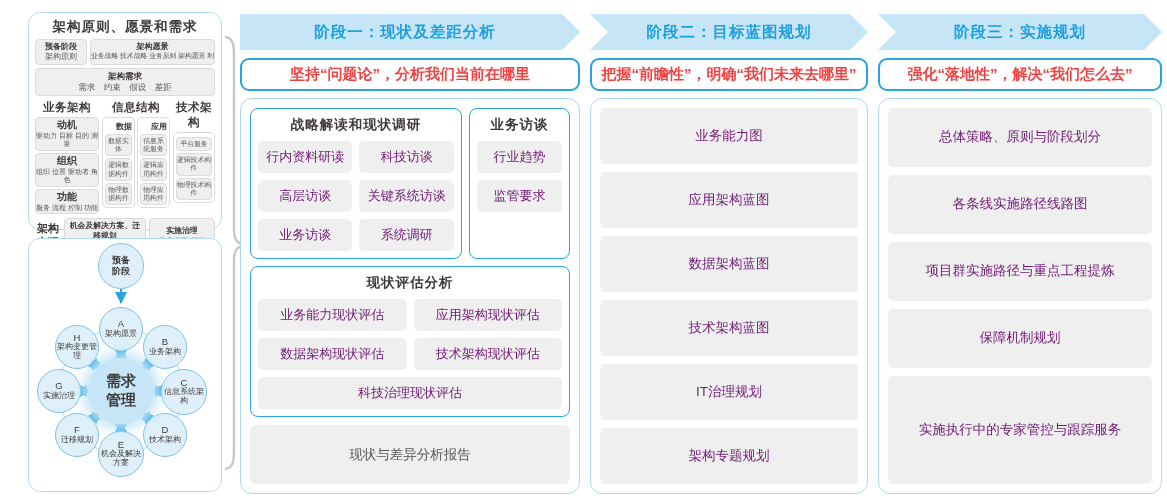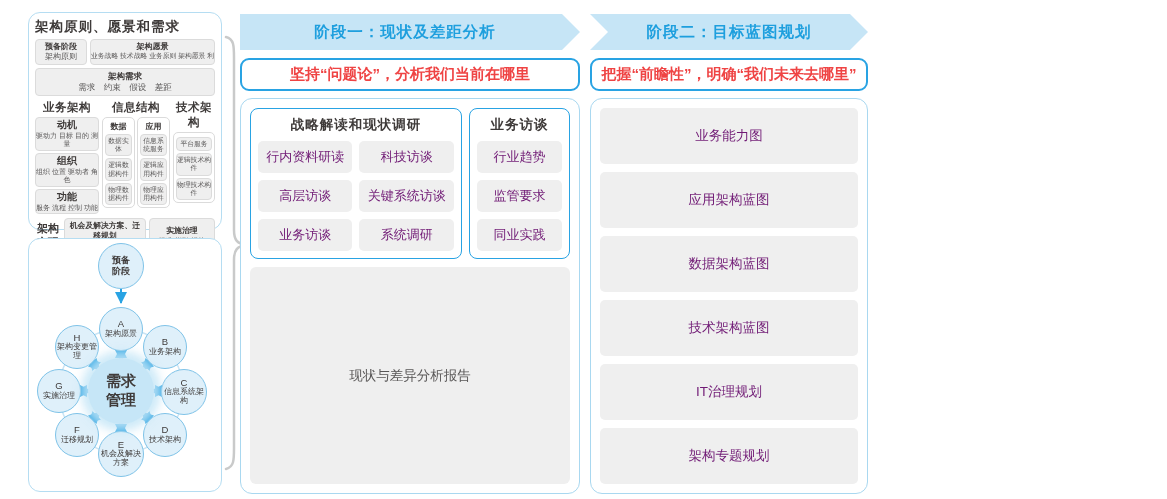--- a/index.html
+++ b/index.html
@@ -1,38 +1,38 @@
 <!DOCTYPE html>
 <html><head>
 <meta charset="utf-8">
 <style>
   html,body{margin:0;padding:0;background:#fff;}
   .canvas{position:relative;width:1167px;height:499px;background:#fff;overflow:hidden;
     font-family:"Liberation Sans",sans-serif;color:#3E3A39;}
   .panel{position:absolute;background:#fff;border:1.5px solid #B5DDF2;border-radius:12px;box-sizing:border-box;}
   
   #panel-top{left:28px;top:12px;width:194px;height:218px;padding:4px 6px 4px 6px;}
-  .pt-title{font-size:13.5px;font-weight:bold;letter-spacing:1px;margin:1px 0 3px 0;}
+  .pt-title{font-size:13.5px;font-weight:bold;text-align:center;letter-spacing:1px;margin:1px 0 3px 0;}
   .gbox{background:#EFEFEF;border:1px solid #DBDBDB;border-radius:4px;text-align:center;color:#595757;box-sizing:border-box;overflow:hidden;}
   .gbox .t{font-weight:bold;color:#3E3A39;}
   .row{display:flex;gap:3px;margin-top:3px;}
   .prep-box{width:52px;font-size:8px;line-height:1.25;padding:2px 0;}
   .vision-box{flex:1;font-size:8px;line-height:1.25;padding:2px 0;}
   .vision-box .s{font-size:6.8px;white-space:nowrap;}
   .req-box{flex:1;font-size:8.5px;line-height:1.3;padding:2px 0;}
   .cols3{display:flex;gap:3px;margin-top:4px;align-items:stretch;}
   .col-h{font-size:11.5px;font-weight:bold;text-align:center;letter-spacing:0.5px;margin-bottom:2px;}
   .bcol{width:64px;}
   .bcol .gbox{margin-top:2px;padding:1px 0;font-size:7px;line-height:1.25;}
   .bcol .gbox .t{font-size:10px;}
   .icol{width:68px;}
   .wrap{border:1px solid #DBDBDB;border-radius:5px;padding:2px;background:#fff;box-sizing:border-box;}
   .info-cols{display:flex;gap:2px;}
   .info-sub{flex:1;}
-  .sub-h{font-size:8px;font-weight:bold;text-align:center;margin:1px 0;}
+  .sub-h{font-size:8px;font-weight:bold;text-align:right;margin:1px 0;}
   .tiny{font-size:6.8px;line-height:1.2;padding:2px 0;margin-top:2px;}
   .tcol{flex:1;}
   .impl-row{display:flex;gap:3px;margin-top:4px;align-items:stretch;}
   .impl-label{width:26px;font-size:11px;font-weight:bold;display:flex;align-items:center;text-align:center;line-height:1.2;}
   .impl-box{flex:1.25;font-size:7.2px;line-height:1.25;padding:2px 1px;display:flex;flex-direction:column;justify-content:center;}
   .impl-box2{flex:1;font-size:7.2px;line-height:1.25;padding:2px 1px;display:flex;flex-direction:column;justify-content:center;}
   .impl-box .t,.impl-box2 .t{font-size:7.8px;}
   
   #panel-adm{left:28px;top:238px;width:194px;height:254px;}
   .adm-svg{position:absolute;left:0;top:0;}
@@ -237,22 +237,31 @@
               <div class="item">关键系统访谈</div>
               <div class="item">业务访谈</div>
               <div class="item">系统调研</div>
             </div>
           </div>
           <div class="group external">
             <div class="group-title">业务访谈</div>
             <div class="items1">
               <div class="item">行业趋势</div>
               <div class="item">监管要求</div>
-              <div class="item">同业实践</div>
             </div>
+          </div>
+        </div>
+        <div class="group assessment">
+          <div class="group-title">现状评估分析</div>
+          <div class="items2">
+            <div class="item">业务能力现状评估</div>
+            <div class="item">应用架构现状评估</div>
+            <div class="item">数据架构现状评估</div>
+            <div class="item">技术架构现状评估</div>
+            <div class="item span2">科技治理现状评估</div>
           </div>
         </div>
         <div class="report">现状与差异分析报告</div>
       </div>
     </div>
 
     <div class="phase ph2">
       <div class="band band-next">阶段二：目标蓝图规划</div>
       <div class="subtitle">把握“前瞻性”，明确“我们未来去哪里”</div>
       <div class="content">
@@ -260,15 +269,28 @@
           <div class="item">业务能力图</div>
           <div class="item">应用架构蓝图</div>
           <div class="item">数据架构蓝图</div>
           <div class="item">技术架构蓝图</div>
           <div class="item">IT治理规划</div>
           <div class="item">架构专题规划</div>
         </div>
       </div>
     </div>
 
+    <div class="phase ph3">
+      <div class="band band-next">阶段三：实施规划</div>
+      <div class="subtitle">强化“落地性”，解决“我们怎么去”</div>
+      <div class="content">
+        <div class="stack">
+          <div class="item">总体策略、原则与阶段划分</div>
+          <div class="item">各条线实施路径线路图</div>
+          <div class="item">项目群实施路径与重点工程提炼</div>
+          <div class="item">保障机制规划</div>
+          <div class="item tall">实施执行中的专家管控与跟踪服务</div>
+        </div>
+      </div>
+    </div>
 
   </div>
 </div>
 
 </body></html>

